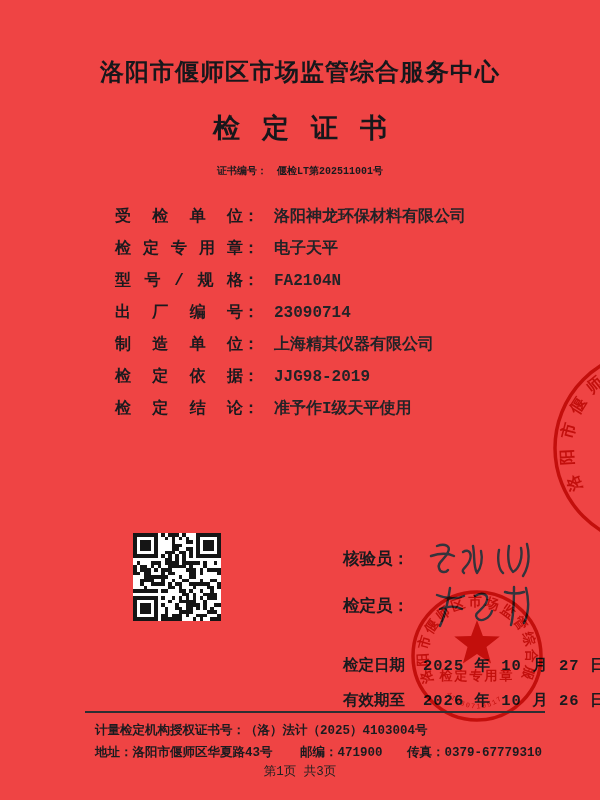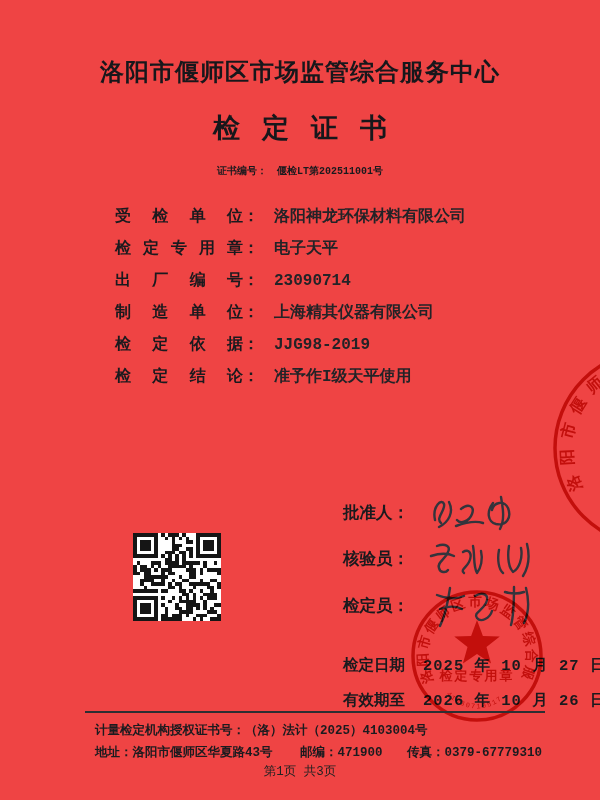--- a/index.html
+++ b/index.html
@@ -68,41 +68,36 @@
   </div>
 
   <div class="fields">
     <div class="frow">
       <span class="jlabel">受检单位</span><span class="fcolon">：</span><span class="fvalue">洛阳神龙环保材料有限公司</span>
     </div>
     <div class="frow">
       <span class="jlabel">检定专用章</span><span class="fcolon">：</span><span class="fvalue">电子天平</span>
     </div>
     <div class="frow">
+      <span class="jlabel">型号/规格</span><span class="fcolon">：</span><span class="fvalue">FA2104N</span>
+    </div>
+    <div class="frow">
       <span class="jlabel">出厂编号</span><span class="fcolon">：</span><span class="fvalue">23090714</span>
     </div>
     <div class="frow">
       <span class="jlabel">制造单位</span><span class="fcolon">：</span><span class="fvalue">上海精其仪器有限公司</span>
     </div>
     <div class="frow">
       <span class="jlabel">检定依据</span><span class="fcolon">：</span><span class="fvalue">JJG98-2019</span>
     </div>
     <div class="frow">
       <span class="jlabel">检定结论</span><span class="fcolon">：</span><span class="fvalue">准予作I级天平使用</span>
     </div>
   </div>
 
-  <div class="sigrow" style="top:492px;">
-    <span class="slabel">批准人</span><span class="slabel">：</span>
-    <svg class="sig" width="100" height="42" viewBox="0 0 100 42" aria-label="张建勋">
-      <path d="M8,28 C5,14 15,6 17,12 C19,18 8,26 14,31 M22,10 C27,20 22,30 12,35"></path>
-      <path d="M34,17 C41,11 48,14 45,22 C42,30 33,32 30,28 M29,34 C40,30 50,29 56,31"></path>
-      <path d="M66,11 C59,20 61,30 69,32 C79,34 85,26 81,16 C77,8 67,10 65,18 M74,5 C76,16 78,28 73,37"></path>
-    </svg>
-  </div>
   <div class="sigrow" style="top:538px;">
     <span class="slabel">核验员</span><span class="slabel">：</span>
     <svg class="sig" width="120" height="42" viewBox="0 0 120 42" aria-label="李姣鹏">
       <path d="M10,8 C18,5 24,8 21,14 C18,22 10,24 12,30 C13,35 19,35 21,32 M4,18 C13,15 21,15 27,18"></path>
       <path d="M36,14 C42,10 46,16 42,24 C39,30 33,32 37,35 M46,8 C48,18 46,28 50,35 C54,30 56,21 54,13"></path>
       <path d="M72,12 C70,22 72,32 76,35 M82,8 C80,20 82,30 86,34 C92,31 96,20 94,10 M100,6 C103,18 101,30 96,38"></path>
     </svg>
   </div>
   <div class="sigrow" style="top:583px;">
     <span class="slabel">检定员</span><span class="slabel">：</span>

